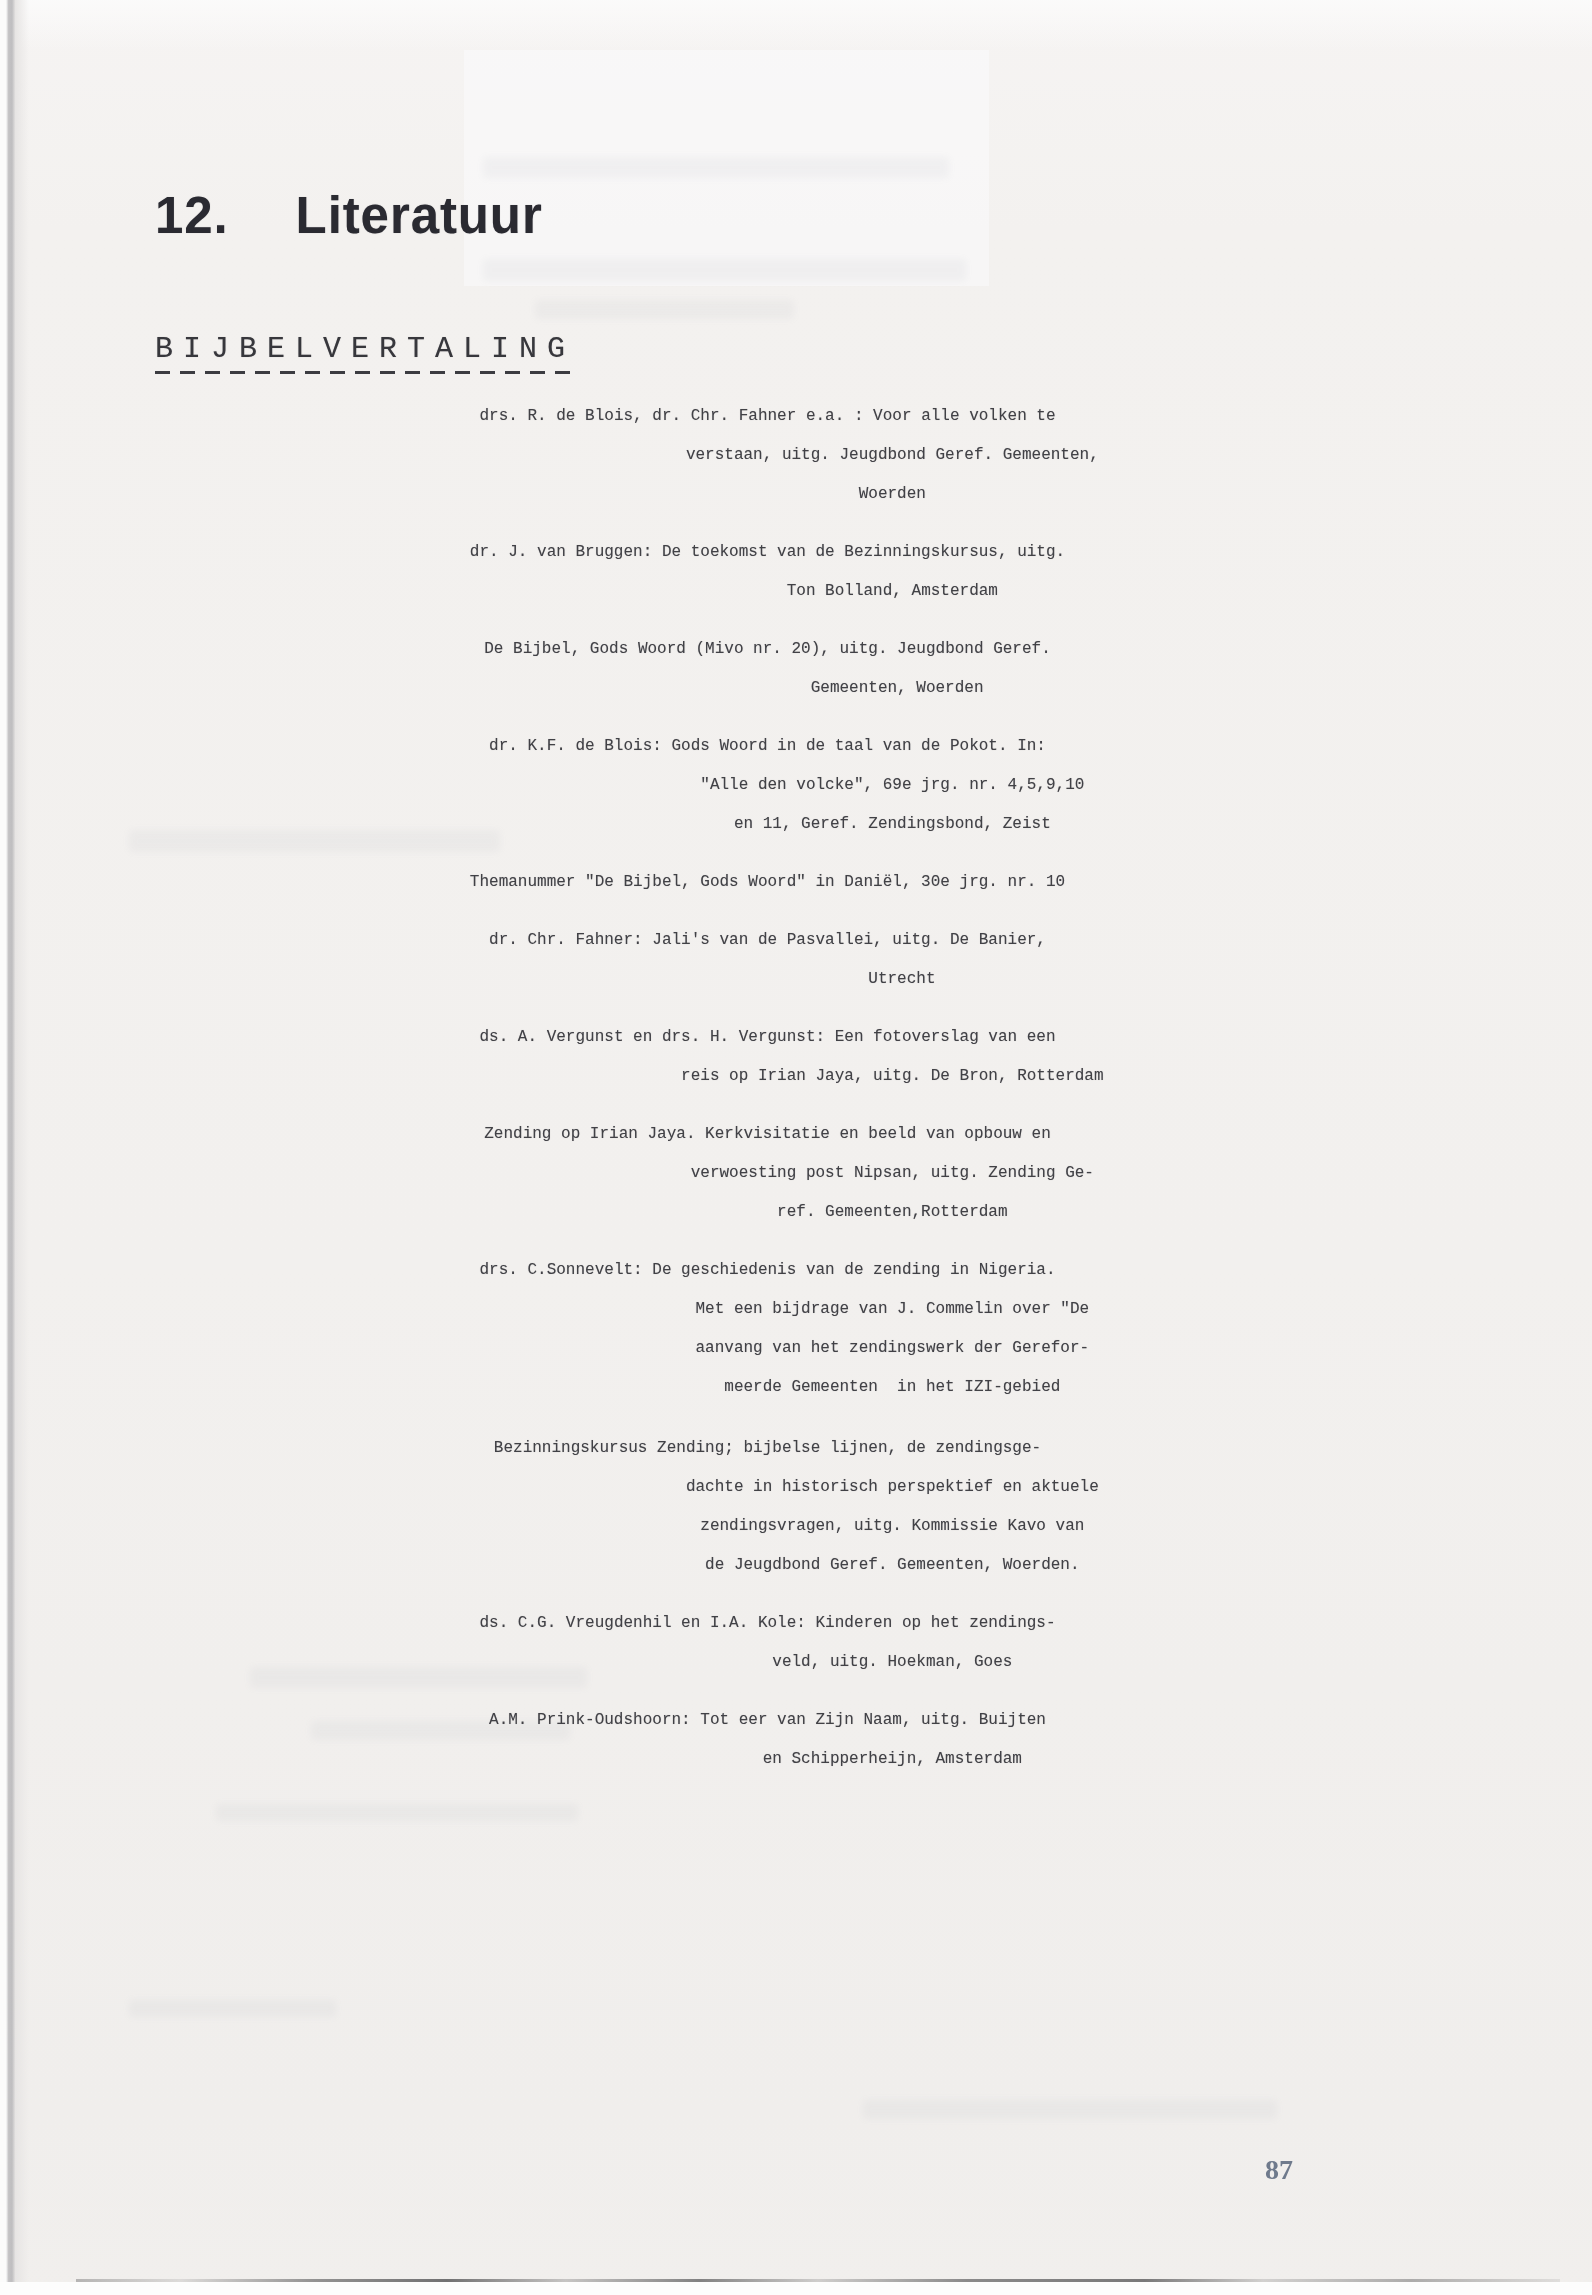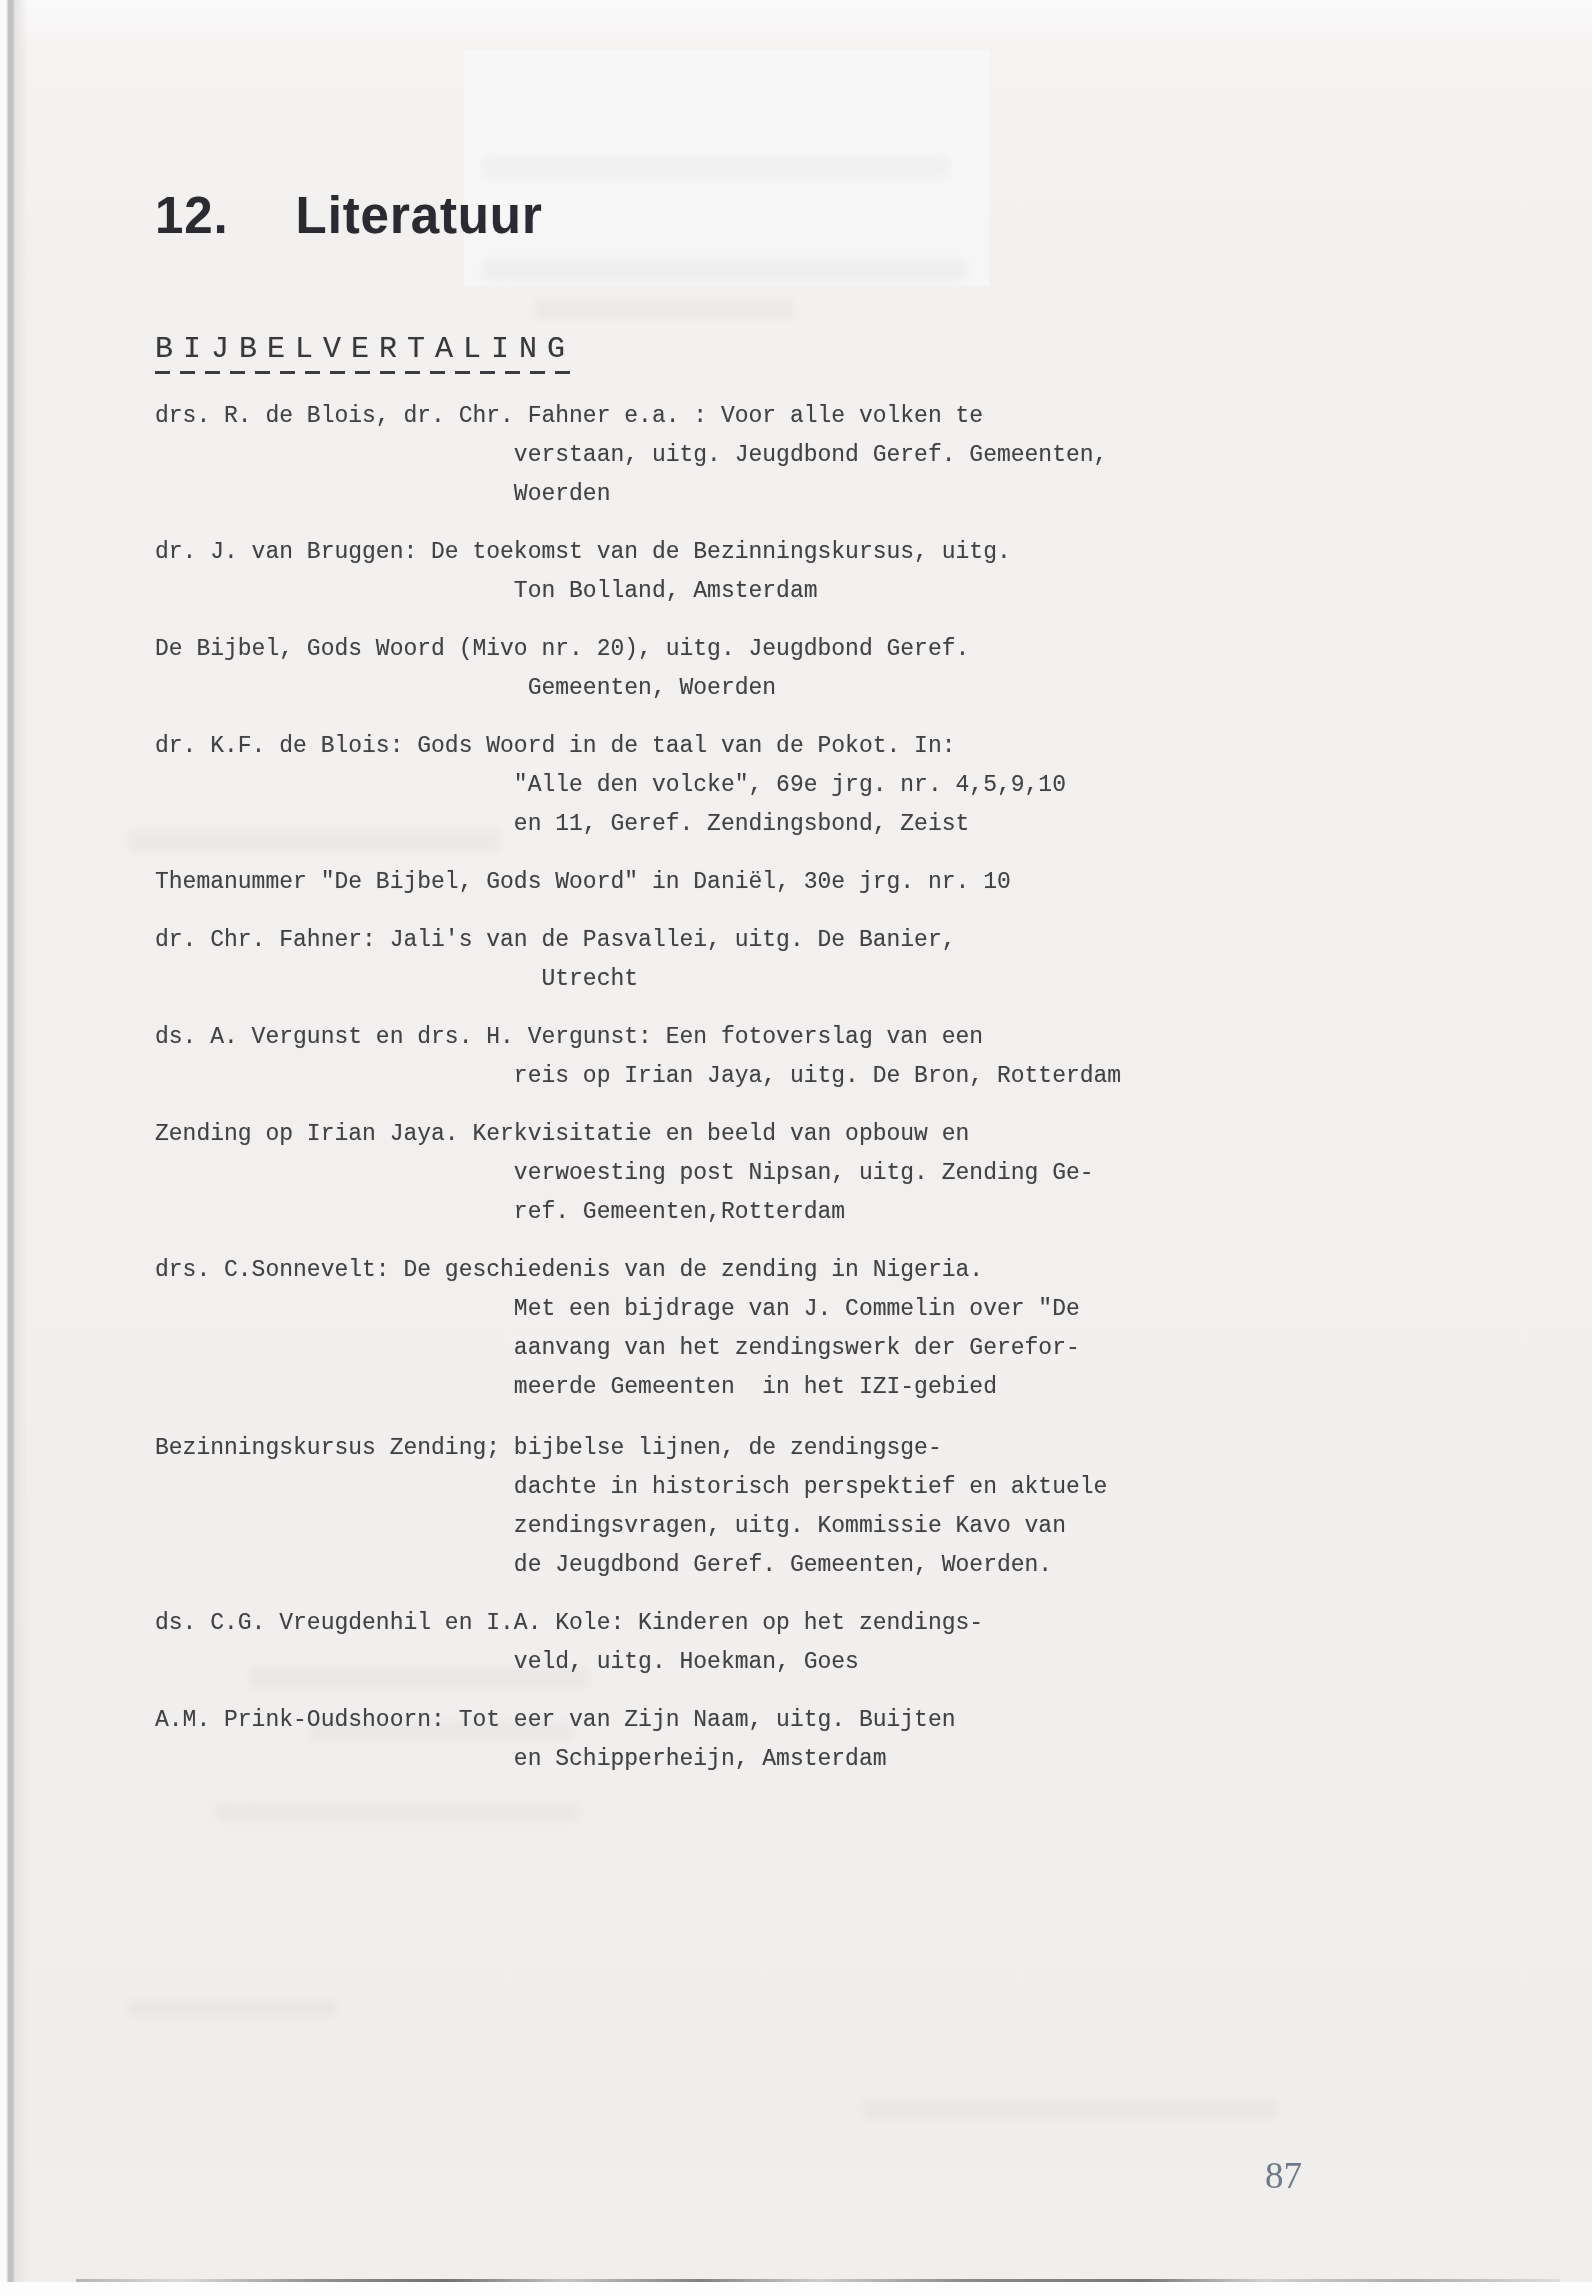--- a/index.html
+++ b/index.html
@@ -53,28 +53,29 @@
     font-size:30px; line-height:28.5px; letter-spacing:10px; color:#37373c;
     text-shadow:0 0 0.9px rgba(55,55,60,0.35);
   }
   .dashes {
     height:3.5px; margin-top:7px;
     background: repeating-linear-gradient(90deg, #3c3c41 0px, #3c3c41 14.7px, rgba(0,0,0,0) 14.7px, rgba(0,0,0,0) 25px);
   }
   .mt-z  { margin-top:22.4px; }
   .mt-zv { margin-top:48px; }
   .entry {
-    font-size:23px; line-height:39px; white-space:pre; margin:0 0 19px 0;
+    font-size:16px; line-height:39px; white-space:pre; margin:0 0 19px 0;
     text-shadow:0 0 0.9px rgba(60,60,66,0.30);
+    text-align:center;
   }
   .extra-gap { margin-top:22.4px; }
   .page-number {
     position:absolute; left:1265px; top:2154px;
     font-family:"Liberation Serif","DejaVu Serif",serif;
-    font-size:37px; color:#6f7a8c;
+    font-size:28px; color:#6f7a8c;font-weight:bold;
   }
 </style>
 </head>
 <body>
 
 <div class="page">
 
   <div class="top-strip"></div>
   <div class="ghost-box"></div>
   <div class="left-edge"></div>

